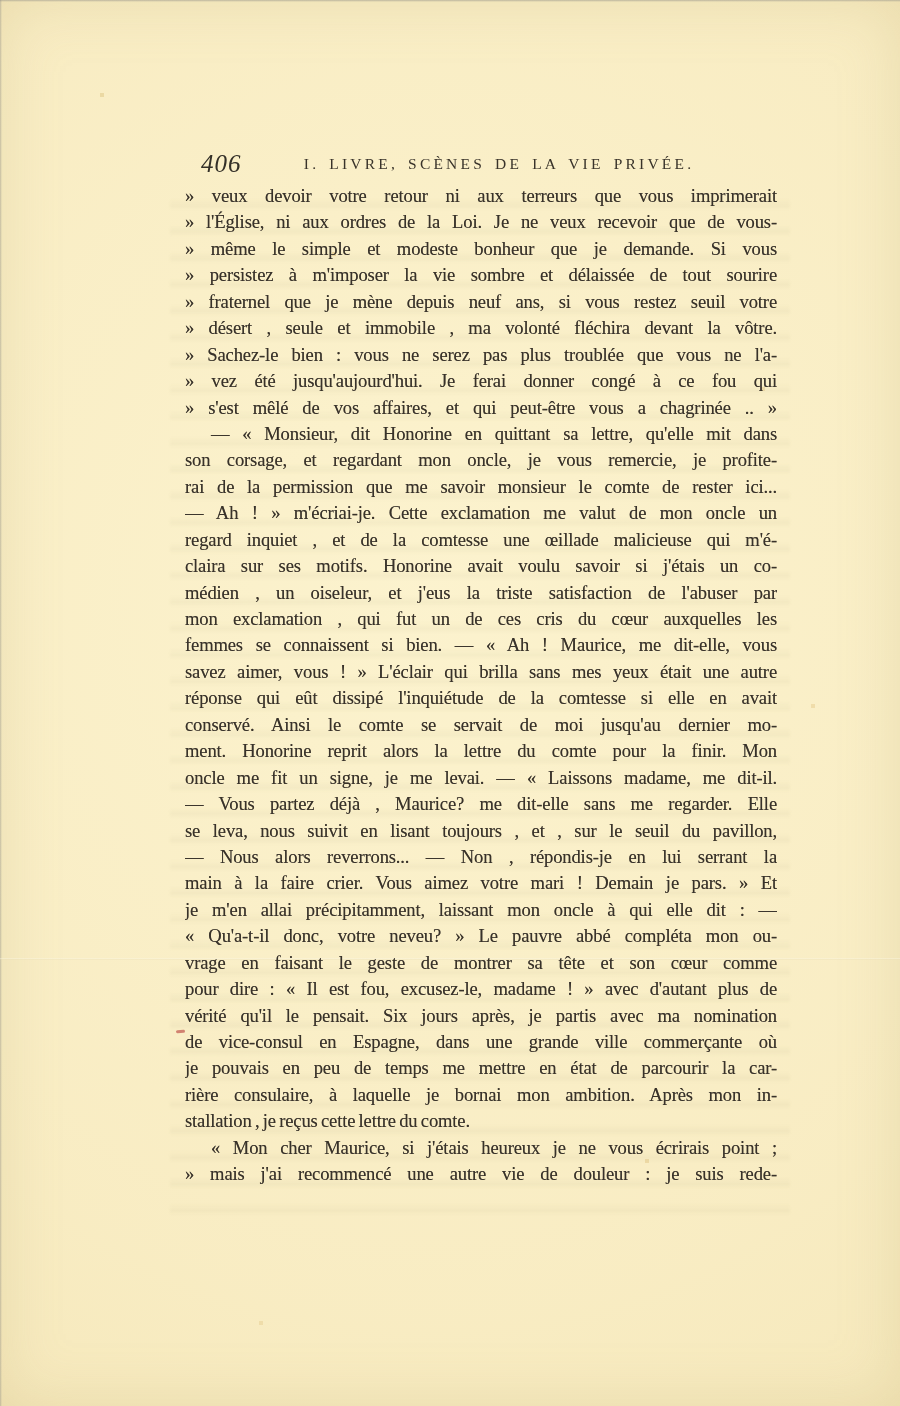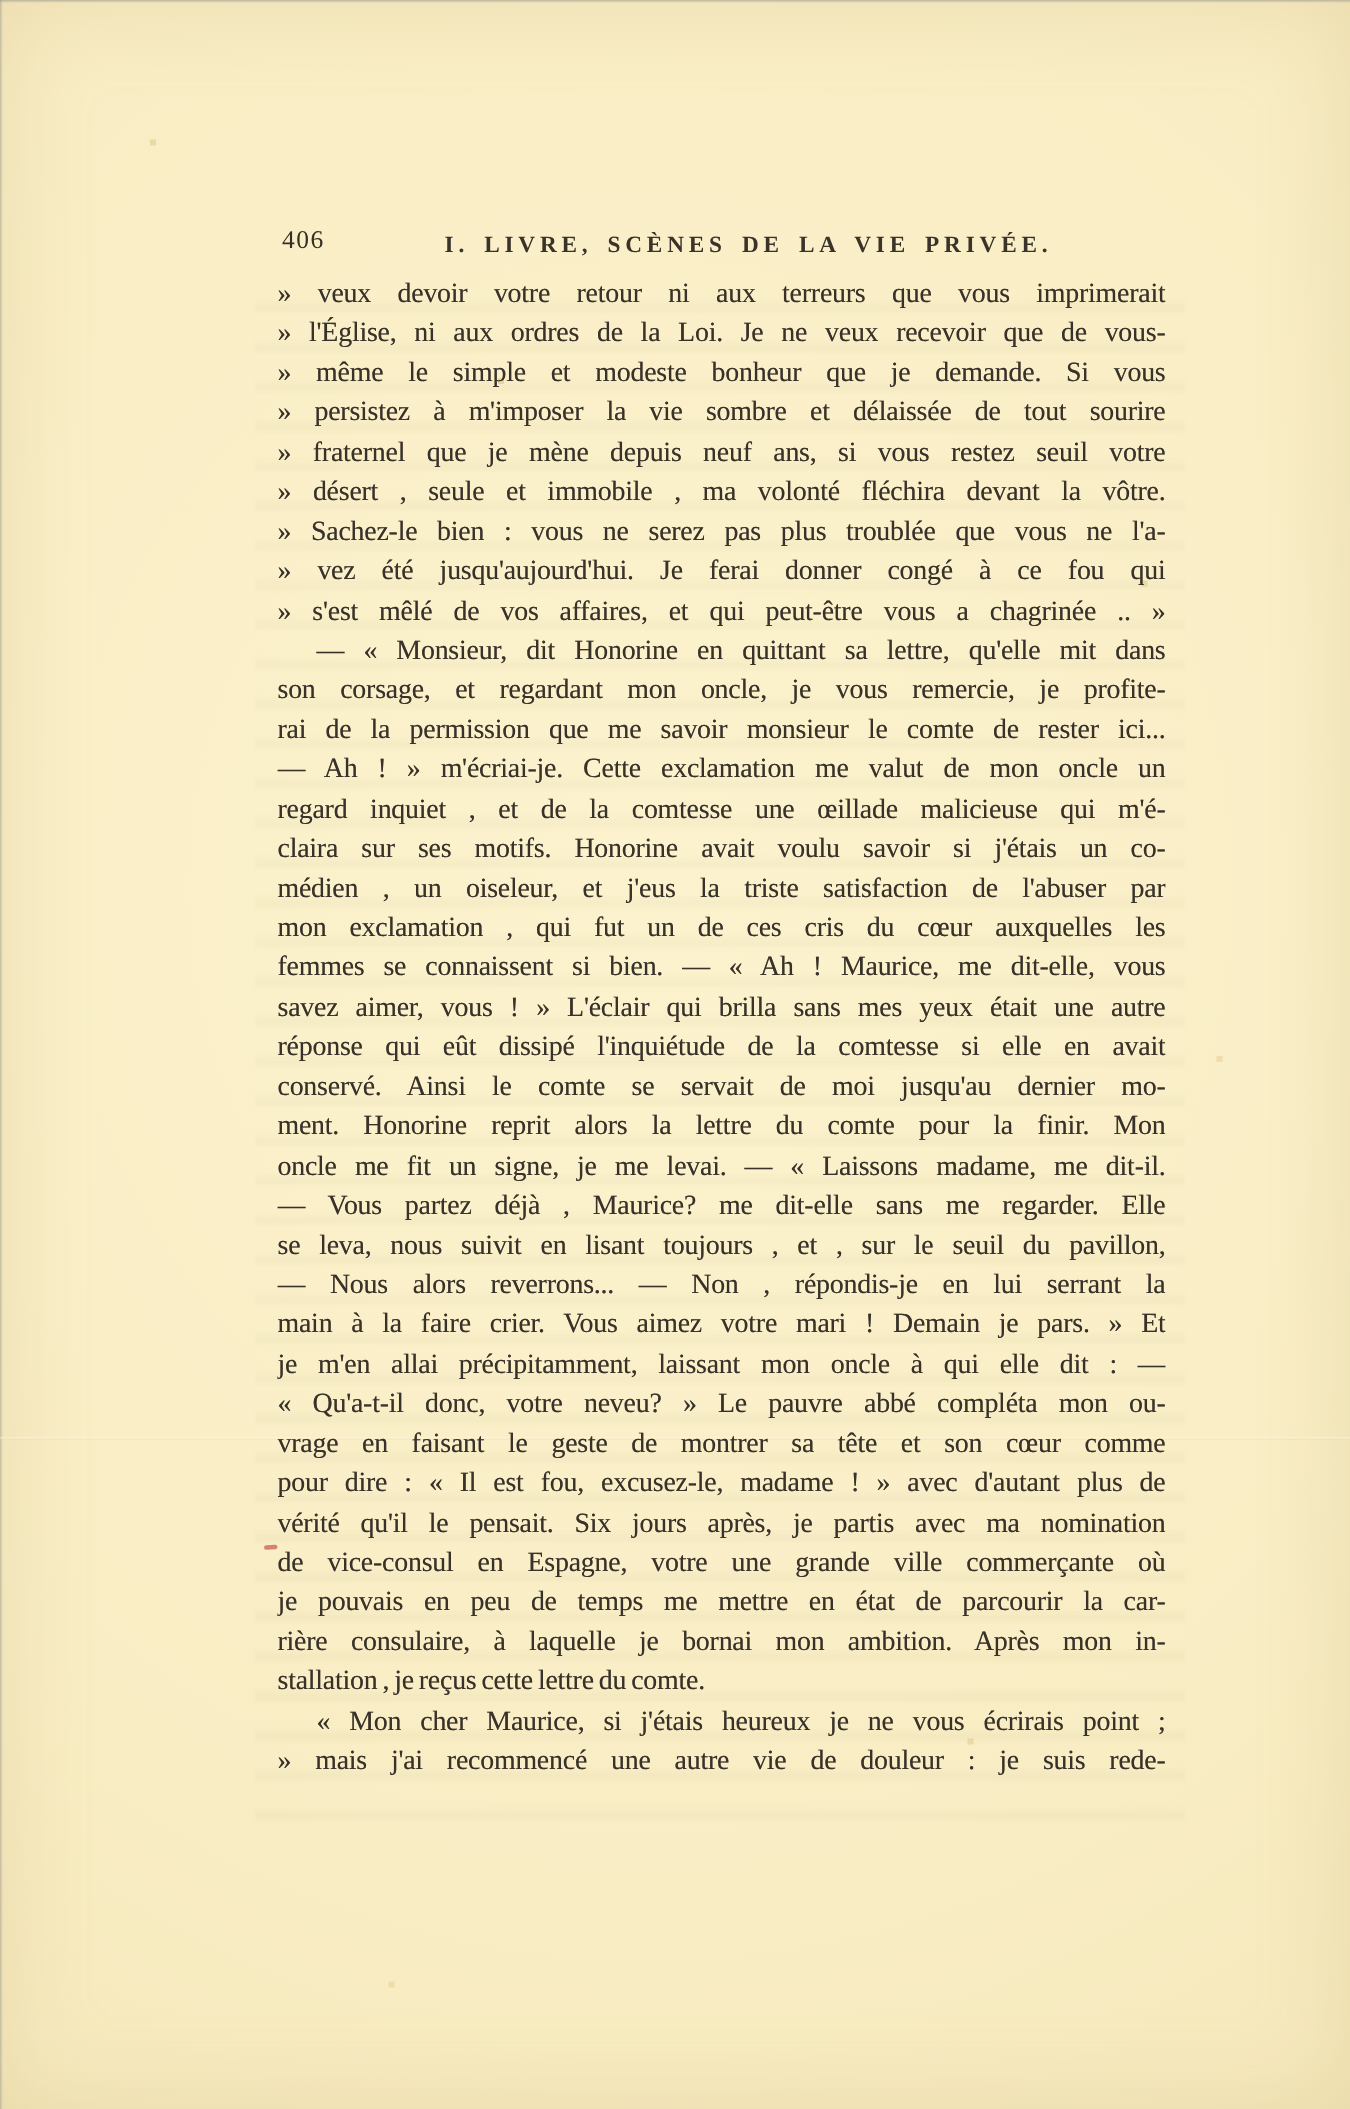--- a/index.html
+++ b/index.html
@@ -37,24 +37,24 @@
       333px 253px 0 1px rgba(205,160,70,.30),
       762px 388px 0 1px rgba(205,160,70,.25),
       101px  94px 0 1px rgba(200,165,80,.28),
       646px 1160px 0 1px rgba(205,160,70,.25),
       260px 1322px 0 1px rgba(210,170,85,.22),
       812px  705px 0 1px rgba(205,160,70,.22);}
   .red-pen-mark{position:absolute;left:176px;top:1030px;width:9px;height:3px;
     background:#c2554d;opacity:.7;border-radius:1.5px;transform:rotate(-4deg);}
 
   .header{position:absolute;top:150px;left:185px;width:592px;height:26px;color:#39332a;}
-  .page-number{position:absolute;left:3px;top:0;font-size:17px;letter-spacing:1px;
-    color:#343028;}
+  .page-number{position:absolute;left:16px;top:0;font-size:25px;letter-spacing:1px;
+    color:#343028;font-style:italic;}
   .running-title{position:absolute;left:18px;width:100%;top:5px;text-align:center;
-    font-size:15.5px;font-weight:bold;letter-spacing:3.2px;word-spacing:3px;color:#39332a;}
+    font-size:15.5px;font-weight:normal;letter-spacing:3.2px;word-spacing:3px;color:#39332a;}
 
   .text-block{position:absolute;left:185px;top:183px;width:592px;color:#38322a;}
   .line{
     height:26.45px;line-height:26.45px;font-size:18.6px;
     text-align:justify;text-align-last:justify;
     overflow:hidden;white-space:normal;
     word-spacing:-1.2px;letter-spacing:-.15px;
     text-shadow:0 0 .4px rgba(56,50,42,.55);
   }
   .line.indent{text-indent:26px;}
@@ -102,20 +102,20 @@
       <div class="line normal">oncle me fit un signe, je me levai. — « Laissons madame, me dit-il.</div>
       <div class="line normal">— Vous partez déjà , Maurice? me dit-elle sans me regarder. Elle</div>
       <div class="line normal">se leva, nous suivit en lisant toujours , et , sur le seuil du pavillon,</div>
       <div class="line normal">— Nous alors reverrons... — Non , répondis-je en lui serrant la</div>
       <div class="line normal">main à la faire crier. Vous aimez votre mari ! Demain je pars. » Et</div>
       <div class="line normal">je m'en allai précipitamment, laissant mon oncle à qui elle dit : —</div>
       <div class="line normal">« Qu'a-t-il donc, votre neveu? » Le pauvre abbé compléta mon ou-</div>
       <div class="line normal">vrage en faisant le geste de montrer sa tête et son cœur comme</div>
       <div class="line normal">pour dire : « Il est fou, excusez-le, madame ! » avec d'autant plus de</div>
       <div class="line normal">vérité qu'il le pensait. Six jours après, je partis avec ma nomination</div>
-      <div class="line normal">de vice-consul en Espagne, votre une grande ville commerçante où</div>
+      <div class="line normal">de vice-consul en Espagne, dans une grande ville commerçante où</div>
       <div class="line normal">je pouvais en peu de temps me mettre en état de parcourir la car-</div>
       <div class="line normal">rière consulaire, à laquelle je bornai mon ambition. Après mon in-</div>
       <div class="line end">stallation , je reçus cette lettre du comte.</div>
       <div class="line indent">« Mon cher Maurice, si j'étais heureux je ne vous écrirais point ;</div>
       <div class="line quote">» mais j'ai recommencé une autre vie de douleur : je suis rede-</div>
     </div>
 </div>
 
 </body></html>

